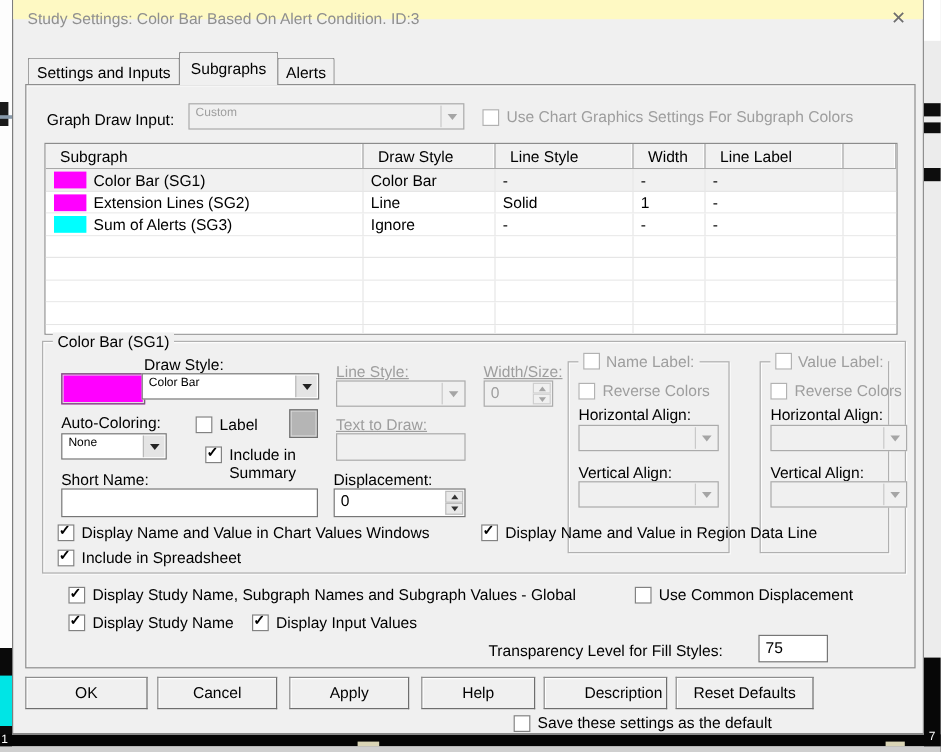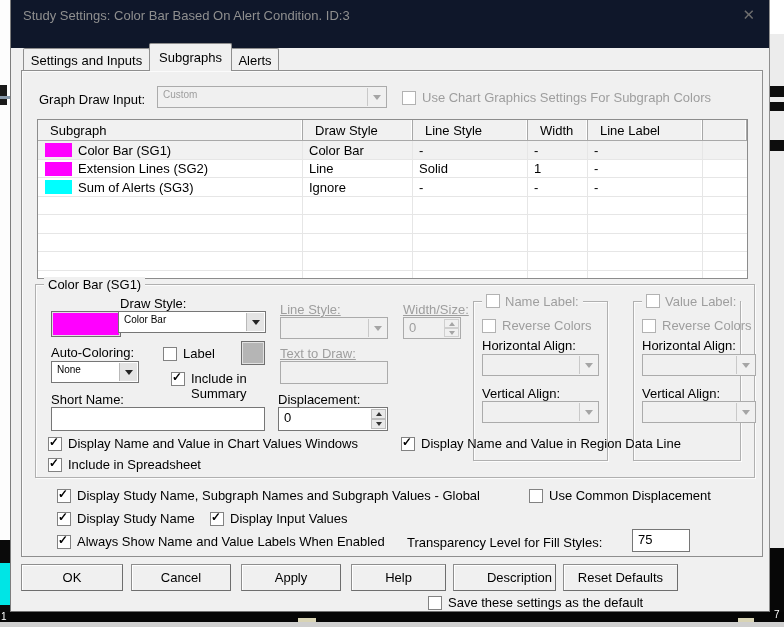--- a/index.html
+++ b/index.html
@@ -22,21 +22,21 @@
   .bg-bottom .tan1{position:absolute;left:298px;top:6px;width:18px;height:4px;background:#d9d4b5;}
   .bg-bottom .tan2{position:absolute;left:738px;top:6px;width:16px;height:4px;background:#d9d4b5;}
   .bg-strip{position:absolute;left:0;top:622px;width:784px;height:5px;background:#cfcfcf;}
   .bg-digit{position:absolute;color:#fff;font-size:10px;z-index:5;}
   .bg-digit.d1{left:1px;top:611px;}
   .bg-digit.d7{left:774px;top:609px;}
 
   
   .dialog{position:absolute;left:10px;top:0;width:760px;height:612px;background:#f0f0f0;
           border-left:1px solid #7d7d7d;border-right:1px solid #8f8f8f;border-bottom:1px solid #6f6f6f;box-sizing:border-box;}
-  .titlebar{position:absolute;left:0;top:0;width:100%;height:48px;background:#0f172a;}
+  .titlebar{position:absolute;left:0;top:0;width:100%;height:16px;background:#fef9c3;}
   .title{position:absolute;left:12px;top:8px;font-size:13px;color:#8f8f8f;white-space:nowrap;}
   .closebtn{position:absolute;right:14px;top:6px;font-size:15px;color:#6e6e6e;cursor:default;}
 
   
   .tab{position:absolute;box-sizing:border-box;background:#f0f0f0;border:1px solid #8e8e8e;border-bottom:none;
        border-radius:2px 2px 0 0;font-size:13px;color:#000;text-align:center;padding-top:4px;}
   .tab.t1{left:12px;top:48px;width:127px;height:22px;}
   .tab.sel{left:138px;top:43px;width:83px;height:28px;z-index:3;padding-top:6px;}
   .tab.t3{left:220px;top:48px;width:48px;height:22px;}
 
@@ -383,24 +383,20 @@
         <span>Use Common Displacement</span>
       </div>
       <div class="chk" style="left:35px;top:440px;">
         <span class="cb checked"></span>
         <span>Display Study Name</span>
       </div>
       <div class="chk" style="left:188px;top:440px;">
         <span class="cb checked"></span>
         <span>Display Input Values</span>
       </div>
-      <div class="chk" style="left:35px;top:463px;">
-        <span class="cb checked"></span>
-        <span>Always Show Name and Value Labels When Enabled</span>
-      </div>
       <span class="lbl" style="left:385px;top:464px;text-align:center;">Transparency Level for Fill Styles:</span>
       <div class="tinput" style="left:610px;top:458px;width:58px;height:23px;">75</div>
 
     </div>
 
     <div class="btn" style="left:10px;top:564px;width:102px;">OK</div>
     <div class="btn" style="left:120px;top:564px;width:100px;">Cancel</div>
     <div class="btn" style="left:230px;top:564px;width:100px;">Apply</div>
     <div class="btn" style="left:340px;top:564px;width:95px;">Help</div>
     <div class="btn" style="left:442px;top:564px;width:103px;padding-left:30px;">Description</div>

